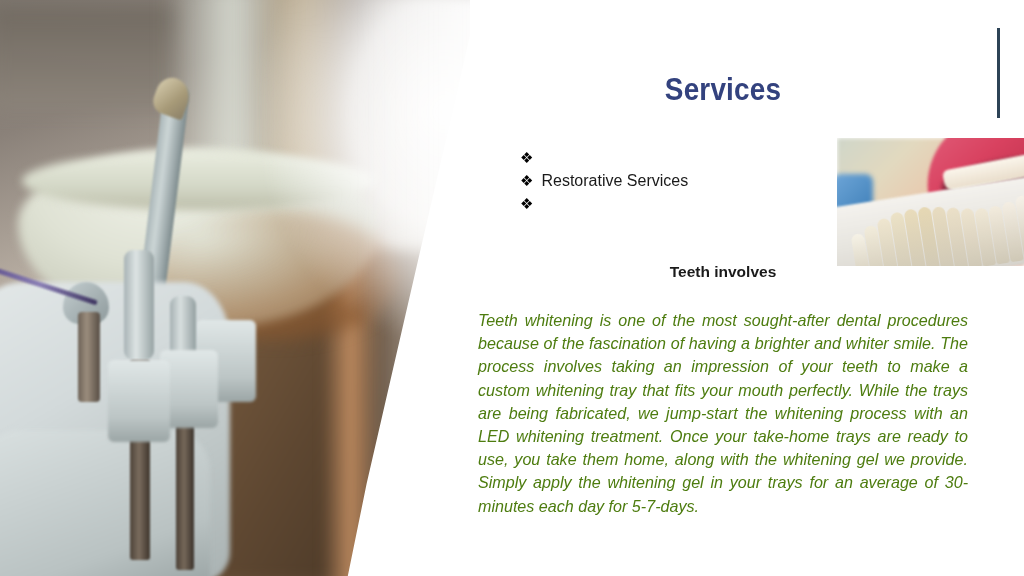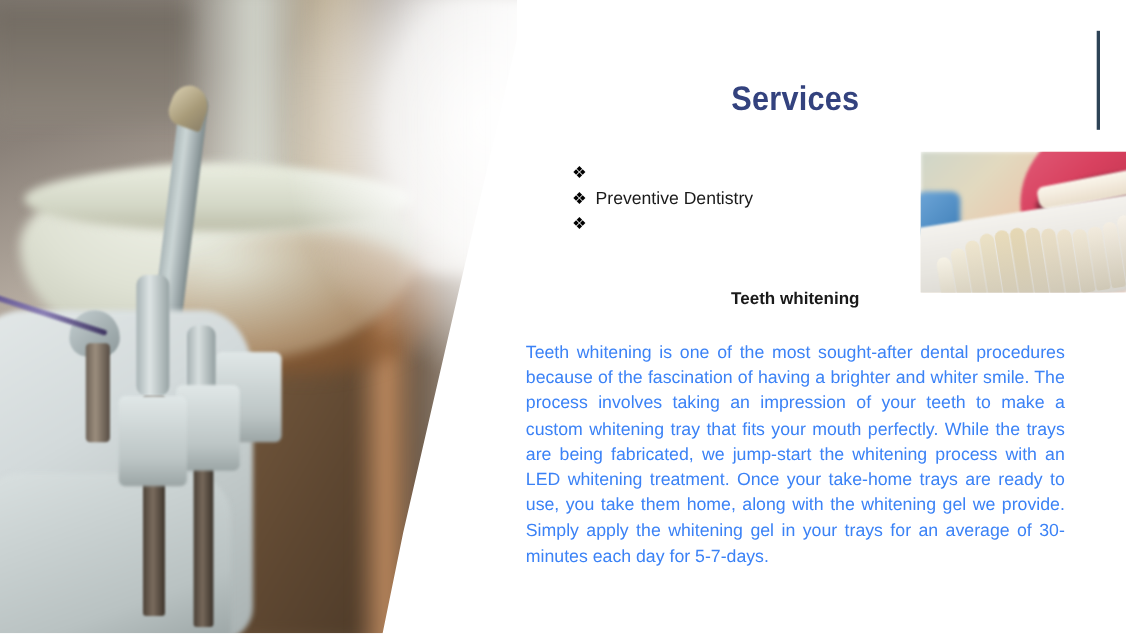--- a/index.html
+++ b/index.html
@@ -262,23 +262,24 @@
     color:#1a1a1a;
   }
 
   
   .body-text {
     position:absolute;
     left:478px; top:309px;
     width:490px;
     font-size:16.1px;
     line-height:23.2px;
-    color:#3b82f6;
+    color:#4d7c0f;
     text-align:justify;
     text-justify:inter-word;
+    font-style:italic;
   }
 </style>
 </head>
 <body>
 
 <div id="slide">
 
   <div class="photo-left">
     <div class="scene">
       <div class="pl-bg"></div>
@@ -312,21 +313,21 @@
   <div class="accent-line"></div>
 
   <div class="slide-title">Services</div>
 
   <div class="bullets">
     <div class="bullet-row">
       <span class="bullet-glyph">❖</span>
     </div>
     <div class="bullet-row">
       <span class="bullet-glyph">❖</span>
-      <span class="bullet-label">Preventive Dentistry</span>
+      <span class="bullet-label">Restorative Services</span>
     </div>
     <div class="bullet-row">
       <span class="bullet-glyph">❖</span>
     </div>
   </div>
 
   <div class="photo-right">
     <div class="pr-bg"></div>
     <div class="pr-glove"></div>
     <div class="pr-lip"></div>
@@ -344,17 +345,17 @@
         <div class="pr-tab" style="left: 88px; height: 65.6257px; background: linear-gradient(rgb(232, 220, 192), rgb(207, 200, 182));"></div>
         <div class="pr-tab" style="left: 102px; height: 62.7979px; background: linear-gradient(rgb(235, 224, 200), rgb(207, 200, 182));"></div>
         <div class="pr-tab" style="left: 116px; height: 60.0517px; background: linear-gradient(rgb(238, 228, 207), rgb(207, 200, 182));"></div>
         <div class="pr-tab" style="left: 130px; height: 58.2698px; background: linear-gradient(rgb(240, 232, 214), rgb(207, 200, 182));"></div>
         <div class="pr-tab" style="left: 144px; height: 58.139px; background: linear-gradient(rgb(242, 235, 221), rgb(207, 200, 182));"></div>
         <div class="pr-tab" style="left: 158px; height: 60.0108px; background: linear-gradient(rgb(244, 238, 227), rgb(207, 200, 182));"></div>
         <div class="pr-tab" style="left: 172px; height: 63.8299px; background: linear-gradient(rgb(246, 241, 232), rgb(207, 200, 182));"></div>
       </div>
   </div>
 
-  <div class="sub-heading">Teeth whitening</div>
+  <div class="sub-heading">Teeth involves</div>
 
   <div class="body-text">Teeth whitening is one of the most sought-after dental procedures because of the fascination of having a brighter and whiter smile. The process involves taking an impression of your teeth to make a custom whitening tray that fits your mouth perfectly. While the trays are being fabricated, we jump-start the whitening process with an LED whitening treatment. Once your take-home trays are ready to use, you take them home, along with the whitening gel we provide. Simply apply the whitening gel in your trays for an average of 30-minutes each day for 5-7-days.</div>
 
 </div>
 
 </body></html>

